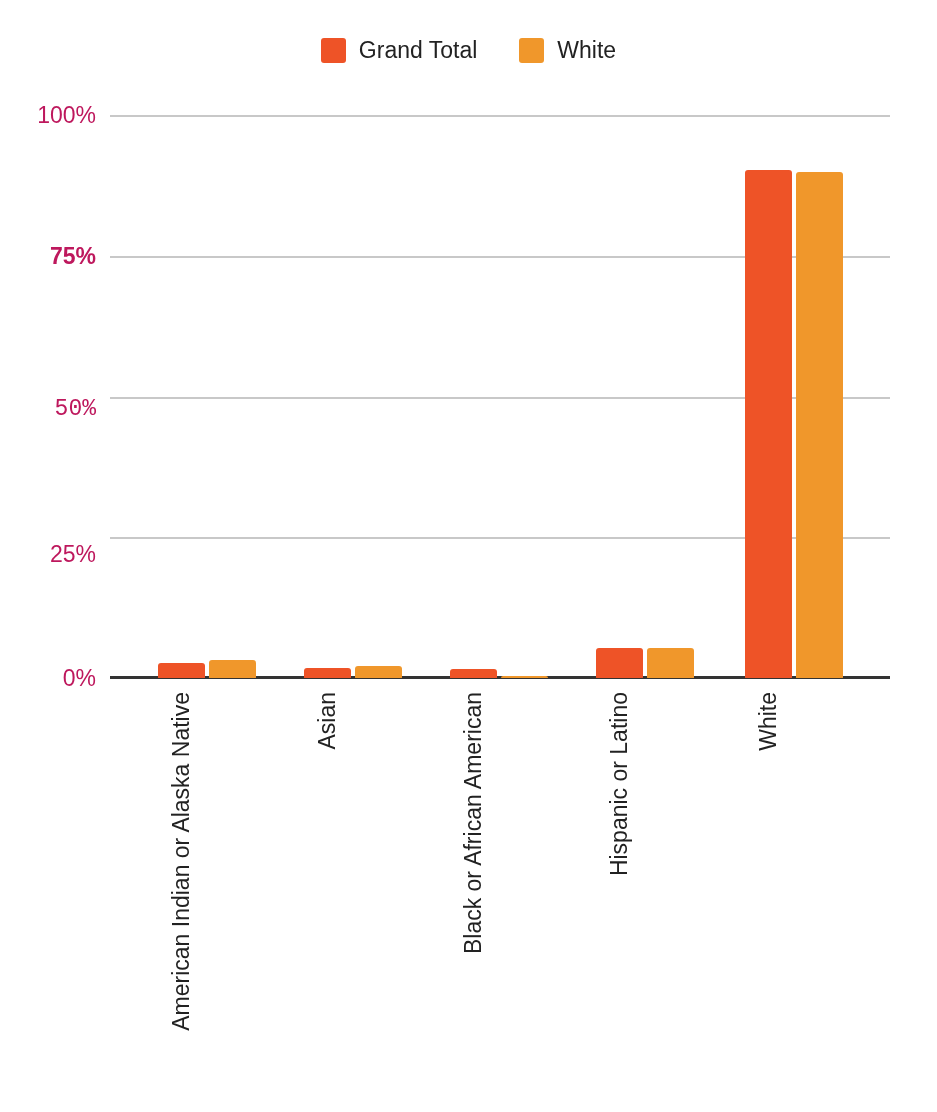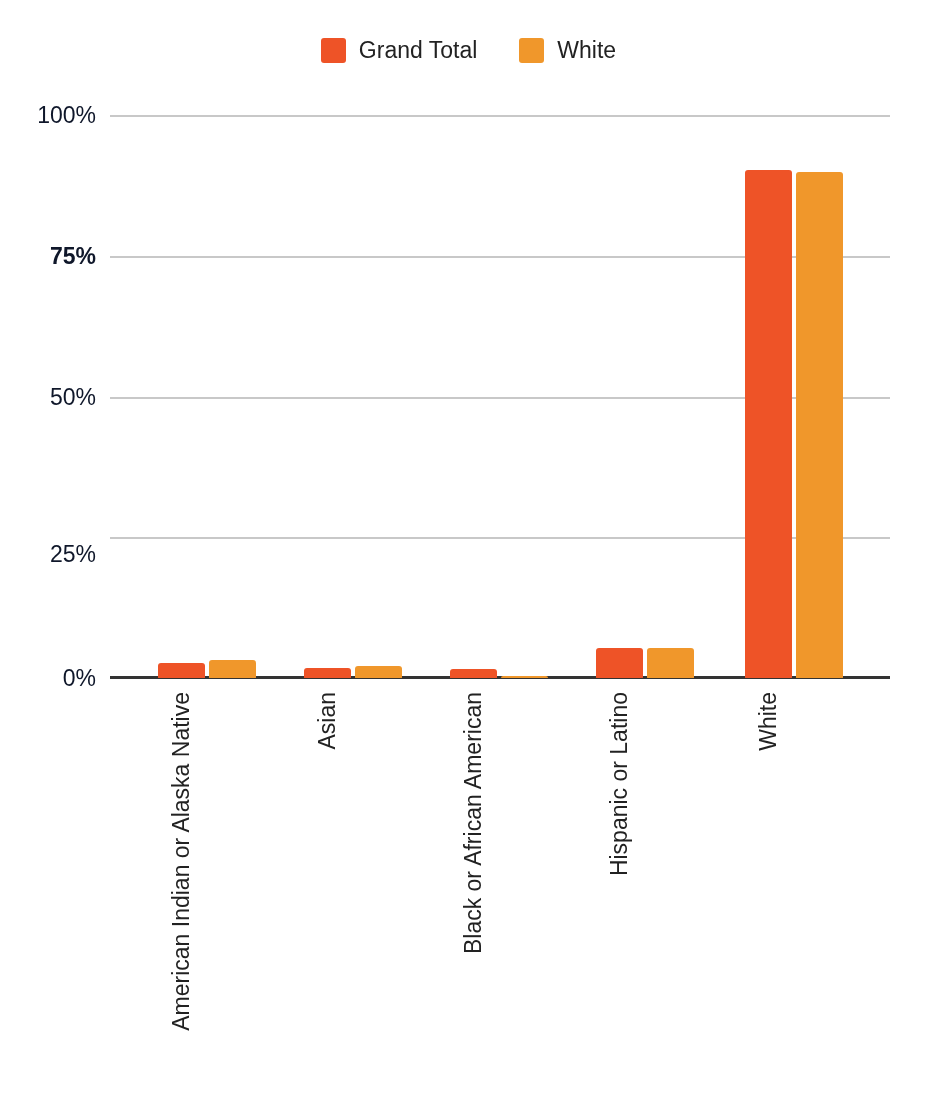--- a/index.html
+++ b/index.html
@@ -73,21 +73,21 @@
     background: #333333;
   }
 
   .ytick-label {
     position: absolute;
     right: 0;
     width: 86px;
     text-align: right;
     font-size: 23px;
     line-height: 23px;
-    color: #0f172a;
+    color: #be185d;
     white-space: nowrap;
   }
   #ylabels {
     position: absolute;
     left: 0px;
     top: 115px;
     width: 96px;
     height: 563px;
   }
 
@@ -144,21 +144,21 @@
     </div>
     <div class="legend-entry">
       <span class="legend-swatch" style="background: rgb(240, 151, 43);"></span>
       <span class="legend-label">White</span>
     </div>
   </div>
 
   <div id="ylabels">
     <span class="ytick-label" style="top:-11px;">100%</span>
     <span class="ytick-label" style="top:130px;font-weight:bold;">75%</span>
-    <span class="ytick-label" style="top:271px;">50%</span>
+    <span class="ytick-label" style="top:283px;font-family:Liberation Mono, monospace;">50%</span>
     <span class="ytick-label" style="top:428px;">25%</span>
     <span class="ytick-label" style="top:552px;">0%</span>
   </div>
 
   <div id="plot">
     <div class="gridline" style="top: 0px; background: rgb(200, 200, 200);"></div>
     <div class="gridline" style="top: 141px; background: rgb(200, 200, 200);"></div>
     <div class="gridline" style="top: 282px; background: rgb(200, 200, 200);"></div>
     <div class="gridline" style="top: 422px; background: rgb(200, 200, 200);"></div>
     <div class="gridline baseline" style="top: 561px; background: rgb(51, 51, 51);"></div>

